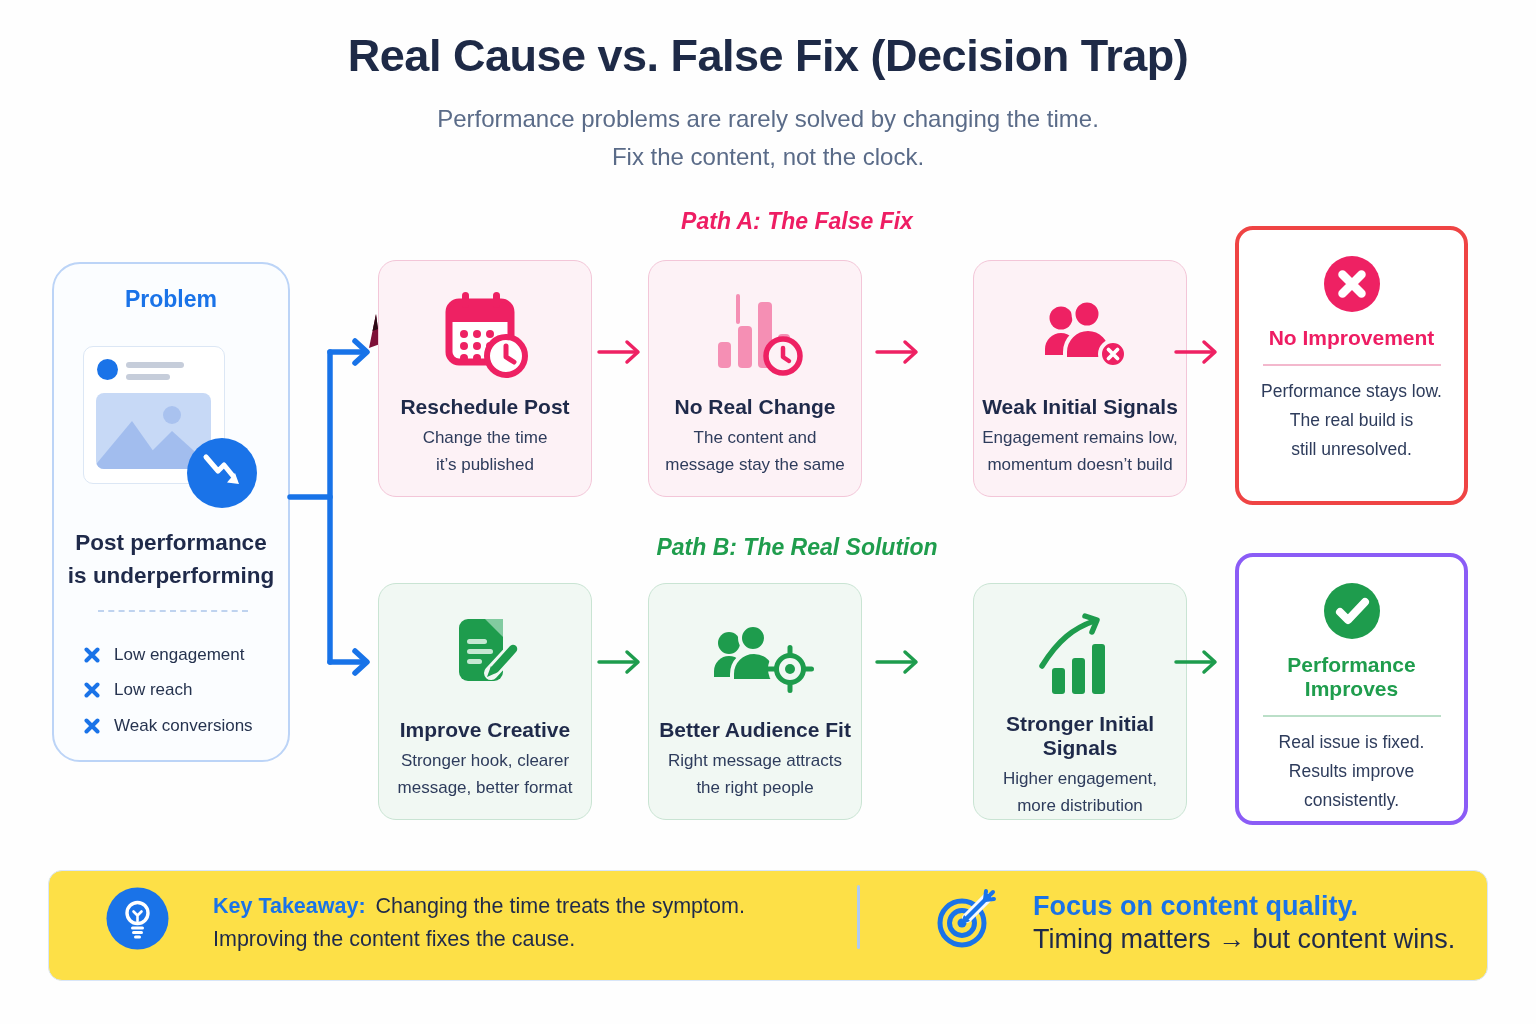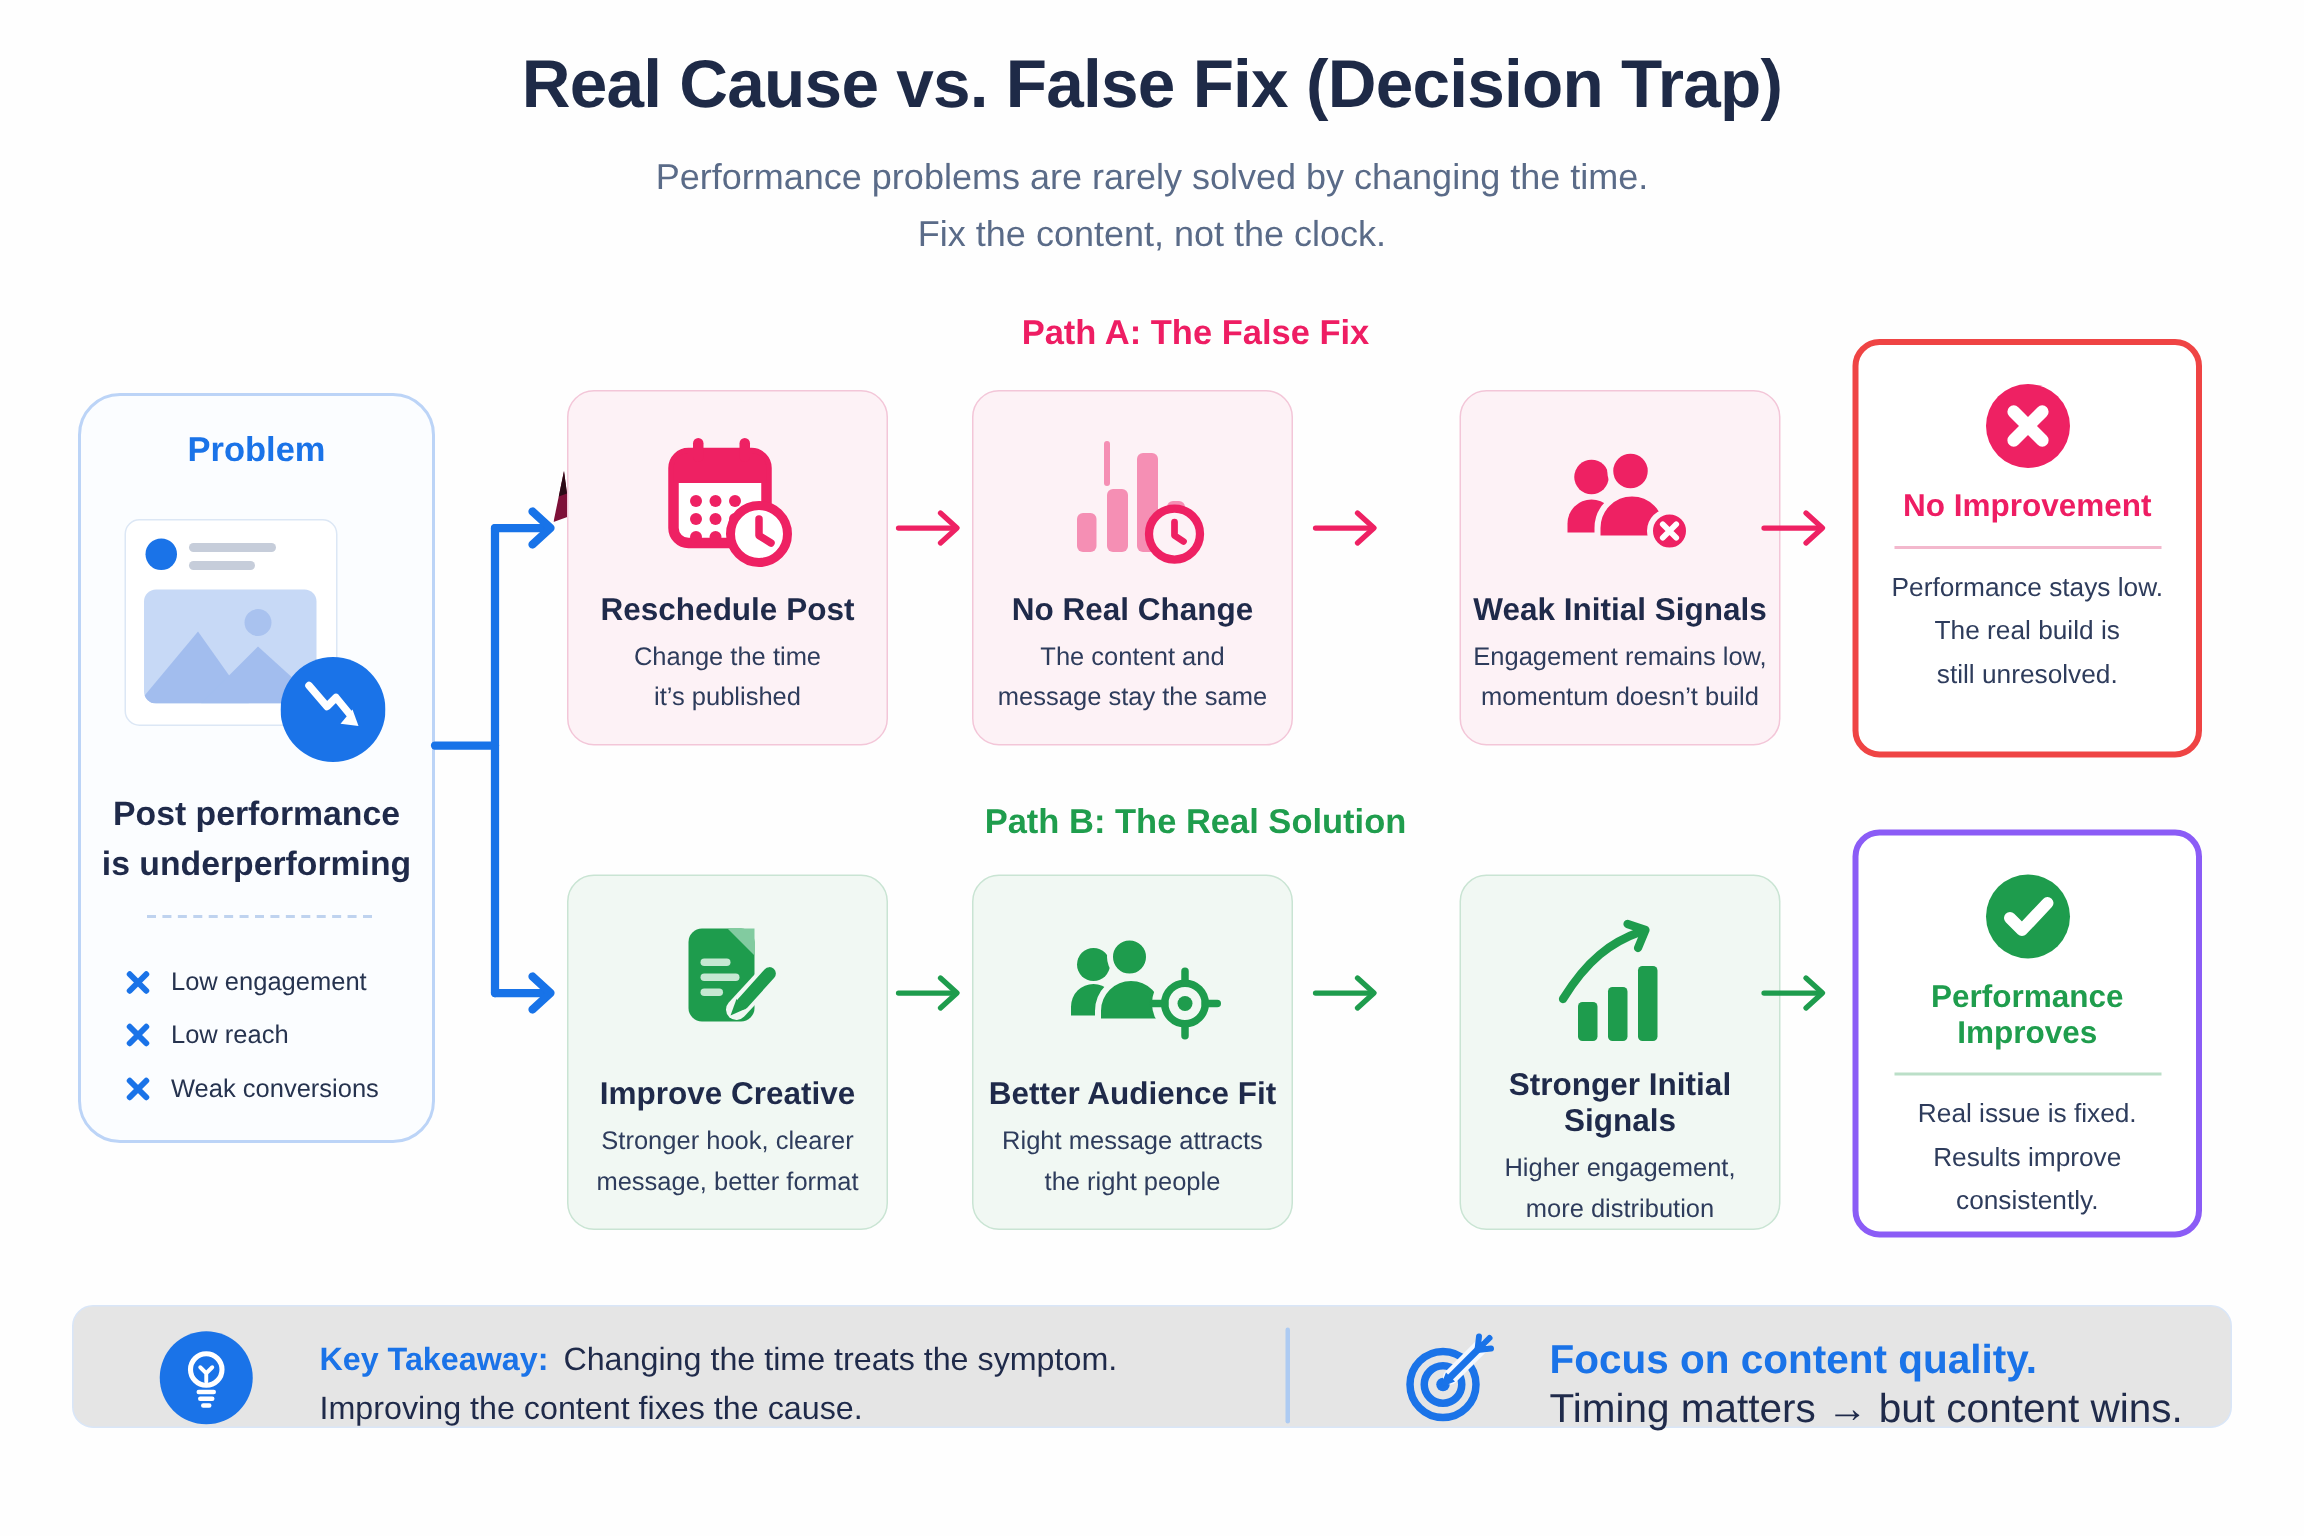--- a/index.html
+++ b/index.html
@@ -6,21 +6,21 @@
   .page {
     position:relative; width:1536px; height:1024px; background:#fefefe;
     font-family:"Liberation Sans", sans-serif; overflow:hidden;
   }
   
   .title { position:absolute; top:30px; left:0; width:100%; text-align:center;
     font-size:45px; font-weight:700; color:#1e2a47; letter-spacing:-0.5px; }
   .subtitle { position:absolute; left:0; width:100%; text-align:center;
     font-size:24px; font-weight:500; color:#5a6b88; }
   .subtitle.s1 { top:105px; } .subtitle.s2 { top:143px; }
-  .path-label { position:absolute; transform:translateX(-50%); font-size:23px; font-weight:700; white-space:nowrap; }
+  .path-label { position:absolute; transform:translateX(-50%); font-size:23px; font-weight:700; white-space:nowrap;font-style:italic; }
   .path-label.pa { left:797px; top:208px; color:#ee1d63; }
   .path-label.pb { left:797px; top:534px; color:#1f9d4d; }
 
   
   .problem-card { position:absolute; left:52px; top:262px; width:238px; height:500px;
     box-sizing:border-box; background:#fbfdff; border:2px solid #bcd4f7; border-radius:28px; }
   .problem-title { position:absolute; top:22px; left:0; width:100%; text-align:center;
     font-size:23px; font-weight:700; color:#1a73e8; }
   .post-thumb { position:absolute; left:29px; top:82px; width:142px; height:138px;
     background:#ffffff; border:1.5px solid #dce7f5; border-radius:10px; box-sizing:border-box; }
@@ -55,22 +55,22 @@
   .outcome.a .outcome-title { color:#ee1d63; }
   .outcome.b .outcome-title { color:#1f9d4d; }
   .outcome-divider { width:178px; height:2px; margin-top:14px; }
   .outcome.a .outcome-divider { background:#f3b8cd; }
   .outcome.b .outcome-divider { background:#bbdfc8; }
   .outcome-desc { font-size:17.5px; color:#2e3c5c; line-height:29px; margin-top:11px; }
 
   .flow-arrow { position:absolute; }
 
   
-  .footer-bar { position:absolute; left:48px; top:870px; width:1440px; height:82px;
-    box-sizing:border-box; background:#e5e5e5; border:1.5px solid #d9e6f8; border-radius:14px;padding-left:16px; }
+  .footer-bar { position:absolute; left:48px; top:870px; width:1440px; height:111px;
+    box-sizing:border-box; background:#fde047; border:1.5px solid #d9e6f8; border-radius:14px;padding-left:16px; }
   .bulb-wrap { position:absolute; left:57px; top:16px; width:63px; height:63px; }
   .takeaway-text { position:absolute; left:164px; top:19px; font-size:21.5px; line-height:33px; color:#1f2a4a; font-weight:500; }
   .takeaway-label { color:#1a73e8; font-weight:700; margin-right:10px; }
   .footer-divider { position:absolute; left:808px; top:14px; width:3px; height:64px; background:#aecbf2; border-radius:2px; }
   .target-wrap { position:absolute; left:884px; top:15px; width:66px; height:66px; }
   .focus-text { position:absolute; left:984px; top:19px; font-size:27px; line-height:33px; color:#1f2a4a; font-weight:500; }
   .focus-title { color:#1a73e8; font-weight:700; }
 </style>
 </head>
 <body>

